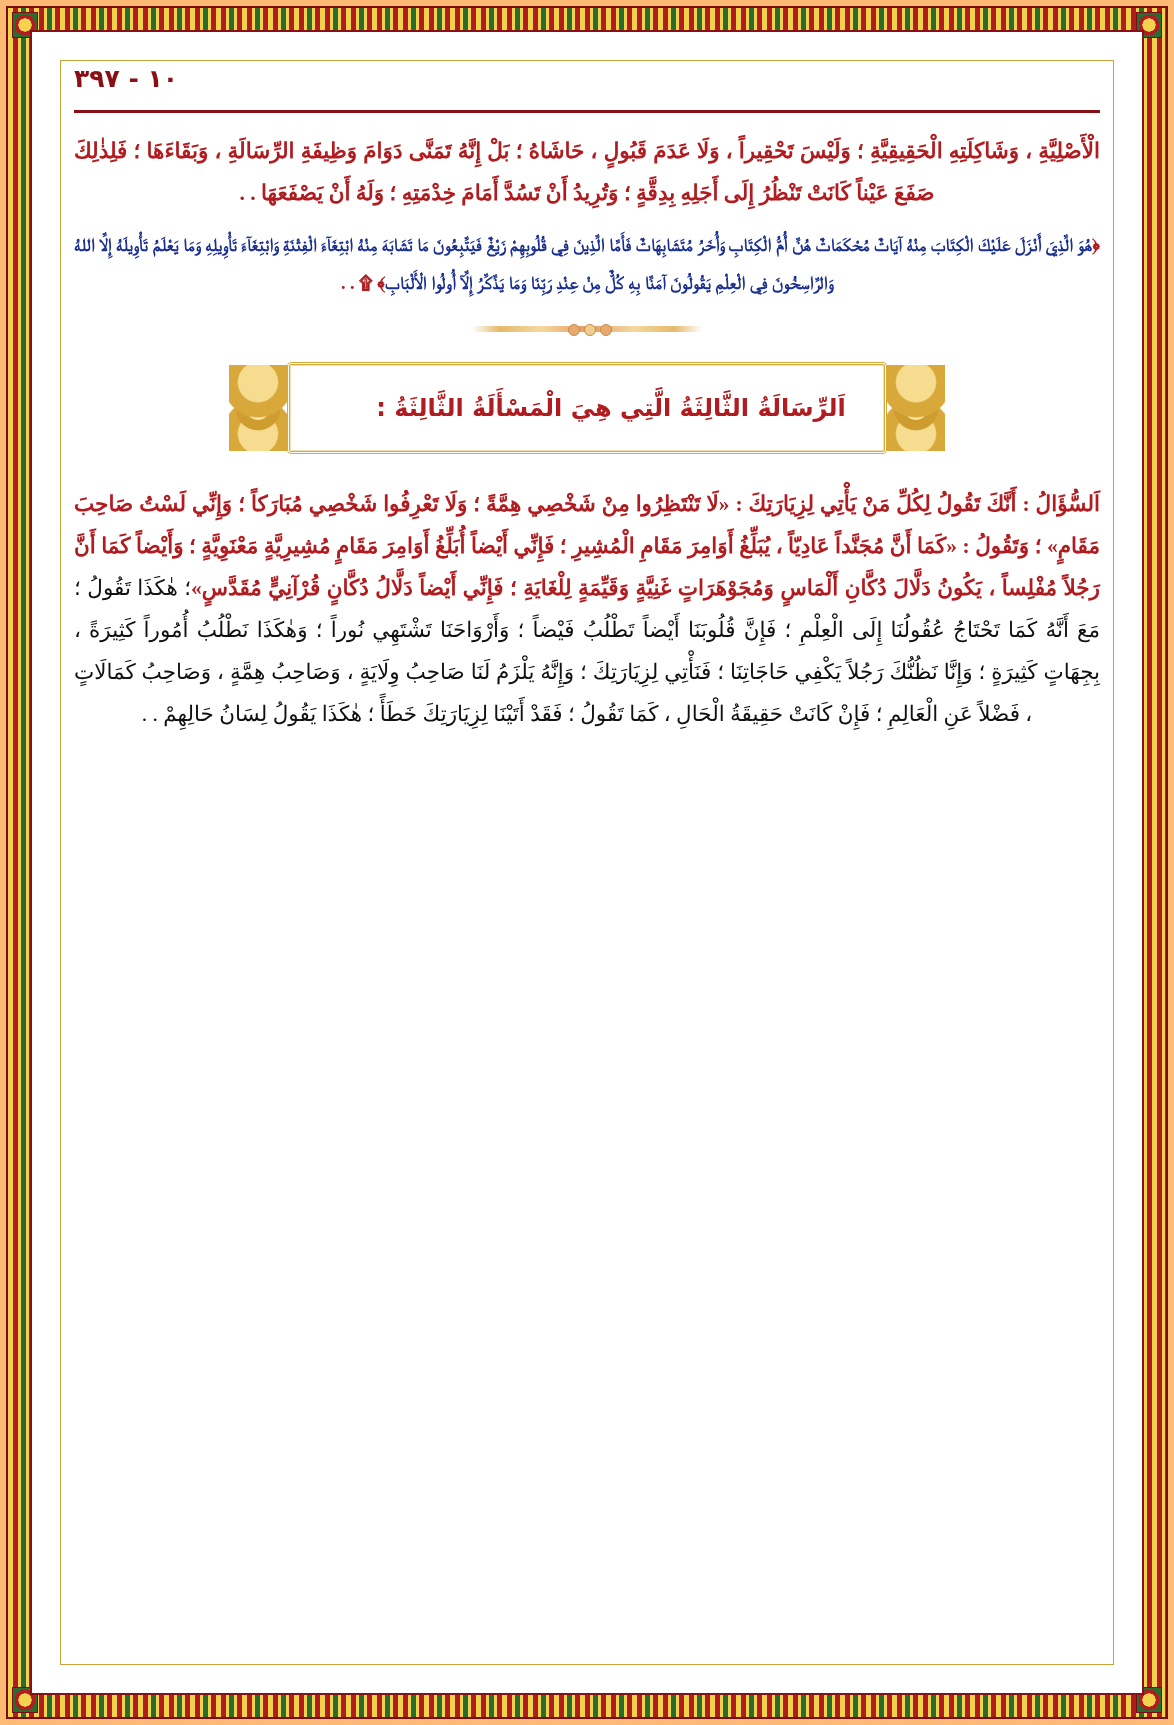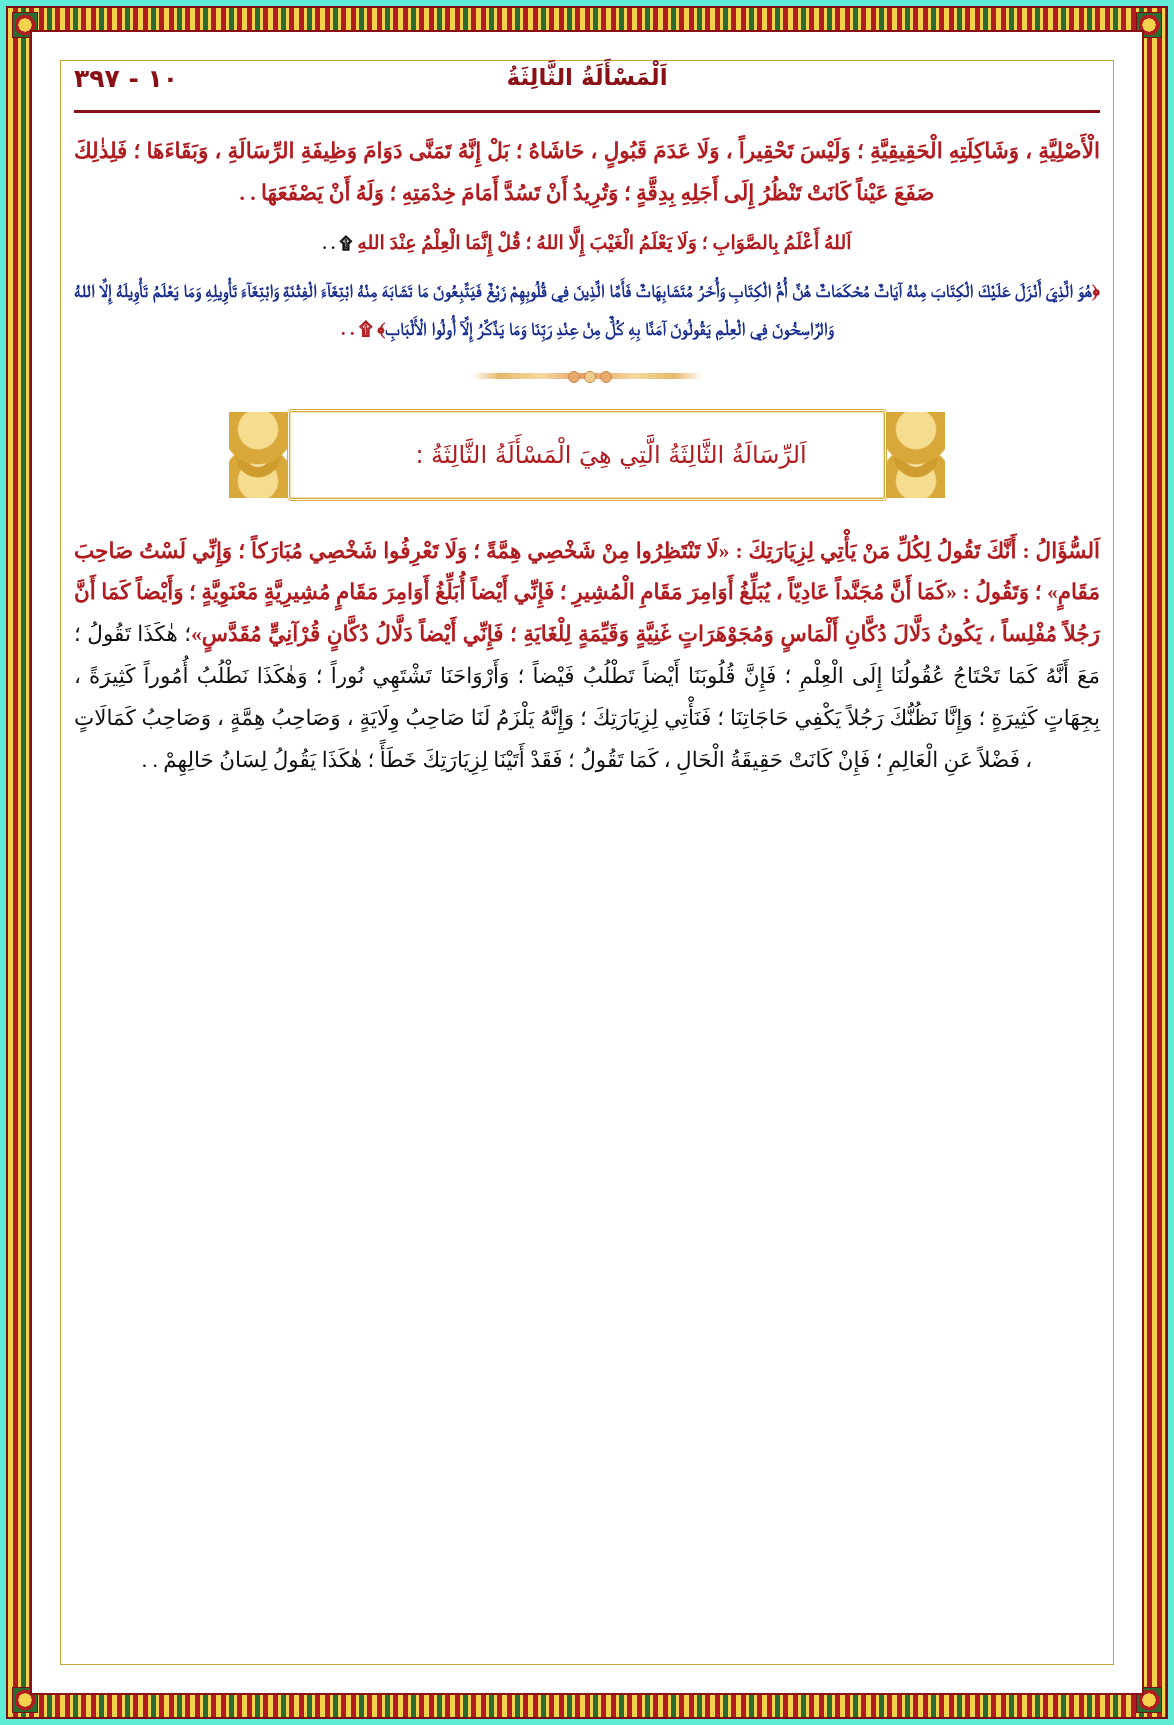--- a/index.html
+++ b/index.html
@@ -12,21 +12,21 @@
     height: 1725px;
     font-family: "DejaVu Sans", "Liberation Sans", sans-serif;
   }
 
   
   .page {
     position: relative;
     width: 1174px;
     height: 1725px;
     box-sizing: border-box;
-    background: #5eead4;
+    background: #fdba74;
   }
 
   .frame-outer {
     position: absolute;
     inset: 6px;
     box-sizing: border-box;
     border: 2px solid #7a0d14;
     background:
       repeating-linear-gradient(90deg,
         #f2d24b 0px, #f2d24b 5px,
@@ -193,21 +193,21 @@
     border: 3px double #d6a93b;
     border-radius: 4px;
     background: #ffffff;
     display: flex;
     align-items: center;
     justify-content: center;
     box-shadow: inset 0 0 0 1px #f2e0ae;
   }
   .heading-text {
     color: #b01c20;
-    font-weight: normal;
+    font-weight: bold;
     font-size: 24px;
     direction: rtl;
     text-align: center;
     margin-left: 48px;
   }
   .rosette {
     position: absolute;
     top: 50%;
     transform: translateY(-50%);
     width: 58px; height: 86px;
@@ -243,30 +243,25 @@
     <div class="corner br"></div>
     <div class="frame-mid">
       <div class="frame-inner"></div>
     </div>
   </div>
 
   <div class="content">
 
     <div class="header">
       <div class="page-no">١٠ - ٣٩٧</div>
-      <div class="chapter-title">اَلْمَسْأَلَةُ الثَّالِثَةُ</div>
     </div>
     <div class="header-rule"></div>
 
     <p class="para red">الْأَصْلِيَّةِ ، وَشَاكِلَتِهِ الْحَقِيقِيَّةِ ؛ وَلَيْسَ تَحْقِيراً ، وَلَا عَدَمَ قَبُولٍ ، حَاشَاهُ ؛ بَلْ إِنَّهُ تَمَنَّى دَوَامَ وَظِيفَةِ الرِّسَالَةِ ، وَبَقَاءَهَا ؛ فَلِذٰلِكَ صَفَعَ عَيْناً كَانَتْ تَنْظُرُ إِلَى أَجَلِهِ بِدِقَّةٍ ؛ وَتُرِيدُ أَنْ تَسُدَّ أَمَامَ خِدْمَتِهِ ؛ وَلَهُ أَنْ يَصْفَعَهَا . .</p>
 
-    <p class="center-line">
-      <span>اَللهُ أَعْلَمُ بِالصَّوَابِ ؛ وَلَا يَعْلَمُ الْغَيْبَ إِلَّا اللهُ ؛ قُلْ إِنَّمَا الْعِلْمُ عِنْدَ اللهِ</span>
-      <span class="small-black">۩ . .</span>
-    </p>
 
     <p class="quran">
       <span class="rose">﴿</span><span>هُوَ الَّذِيَ أَنْزَلَ عَلَيْكَ الْكِتَابَ مِنْهُ آيَاتٌ مُحْكَمَاتٌ هُنَّ أُمُّ الْكِتَابِ وَأُخَرُ مُتَشَابِهَاتٌ فَأَمَّا الَّذِينَ فِي قُلُوبِهِمْ زَيْغٌ فَيَتَّبِعُونَ مَا تَشَابَهَ مِنْهُ ابْتِغَآءَ الْفِتْنَةِ وَابْتِغَآءَ تَأْوِيلِهِ وَمَا يَعْلَمُ تَأْوِيلَهُ إِلَّا اللهُ وَالرَّاسِخُونَ فِي الْعِلْمِ يَقُولُونَ آمَنَّا بِهِ كُلٌّ مِنْ عِنْدِ رَبِّنَا وَمَا يَذَّكَّرُ إِلَّآ أُولُوا الْأَلْبَابِ</span><span class="rose">﴾ ۩ . .</span>
     </p>
 
     <div class="divider">
       <div class="bar"></div>
       <div class="dot d1"></div>
       <div class="dot d2"></div>
       <div class="dot d3"></div>

